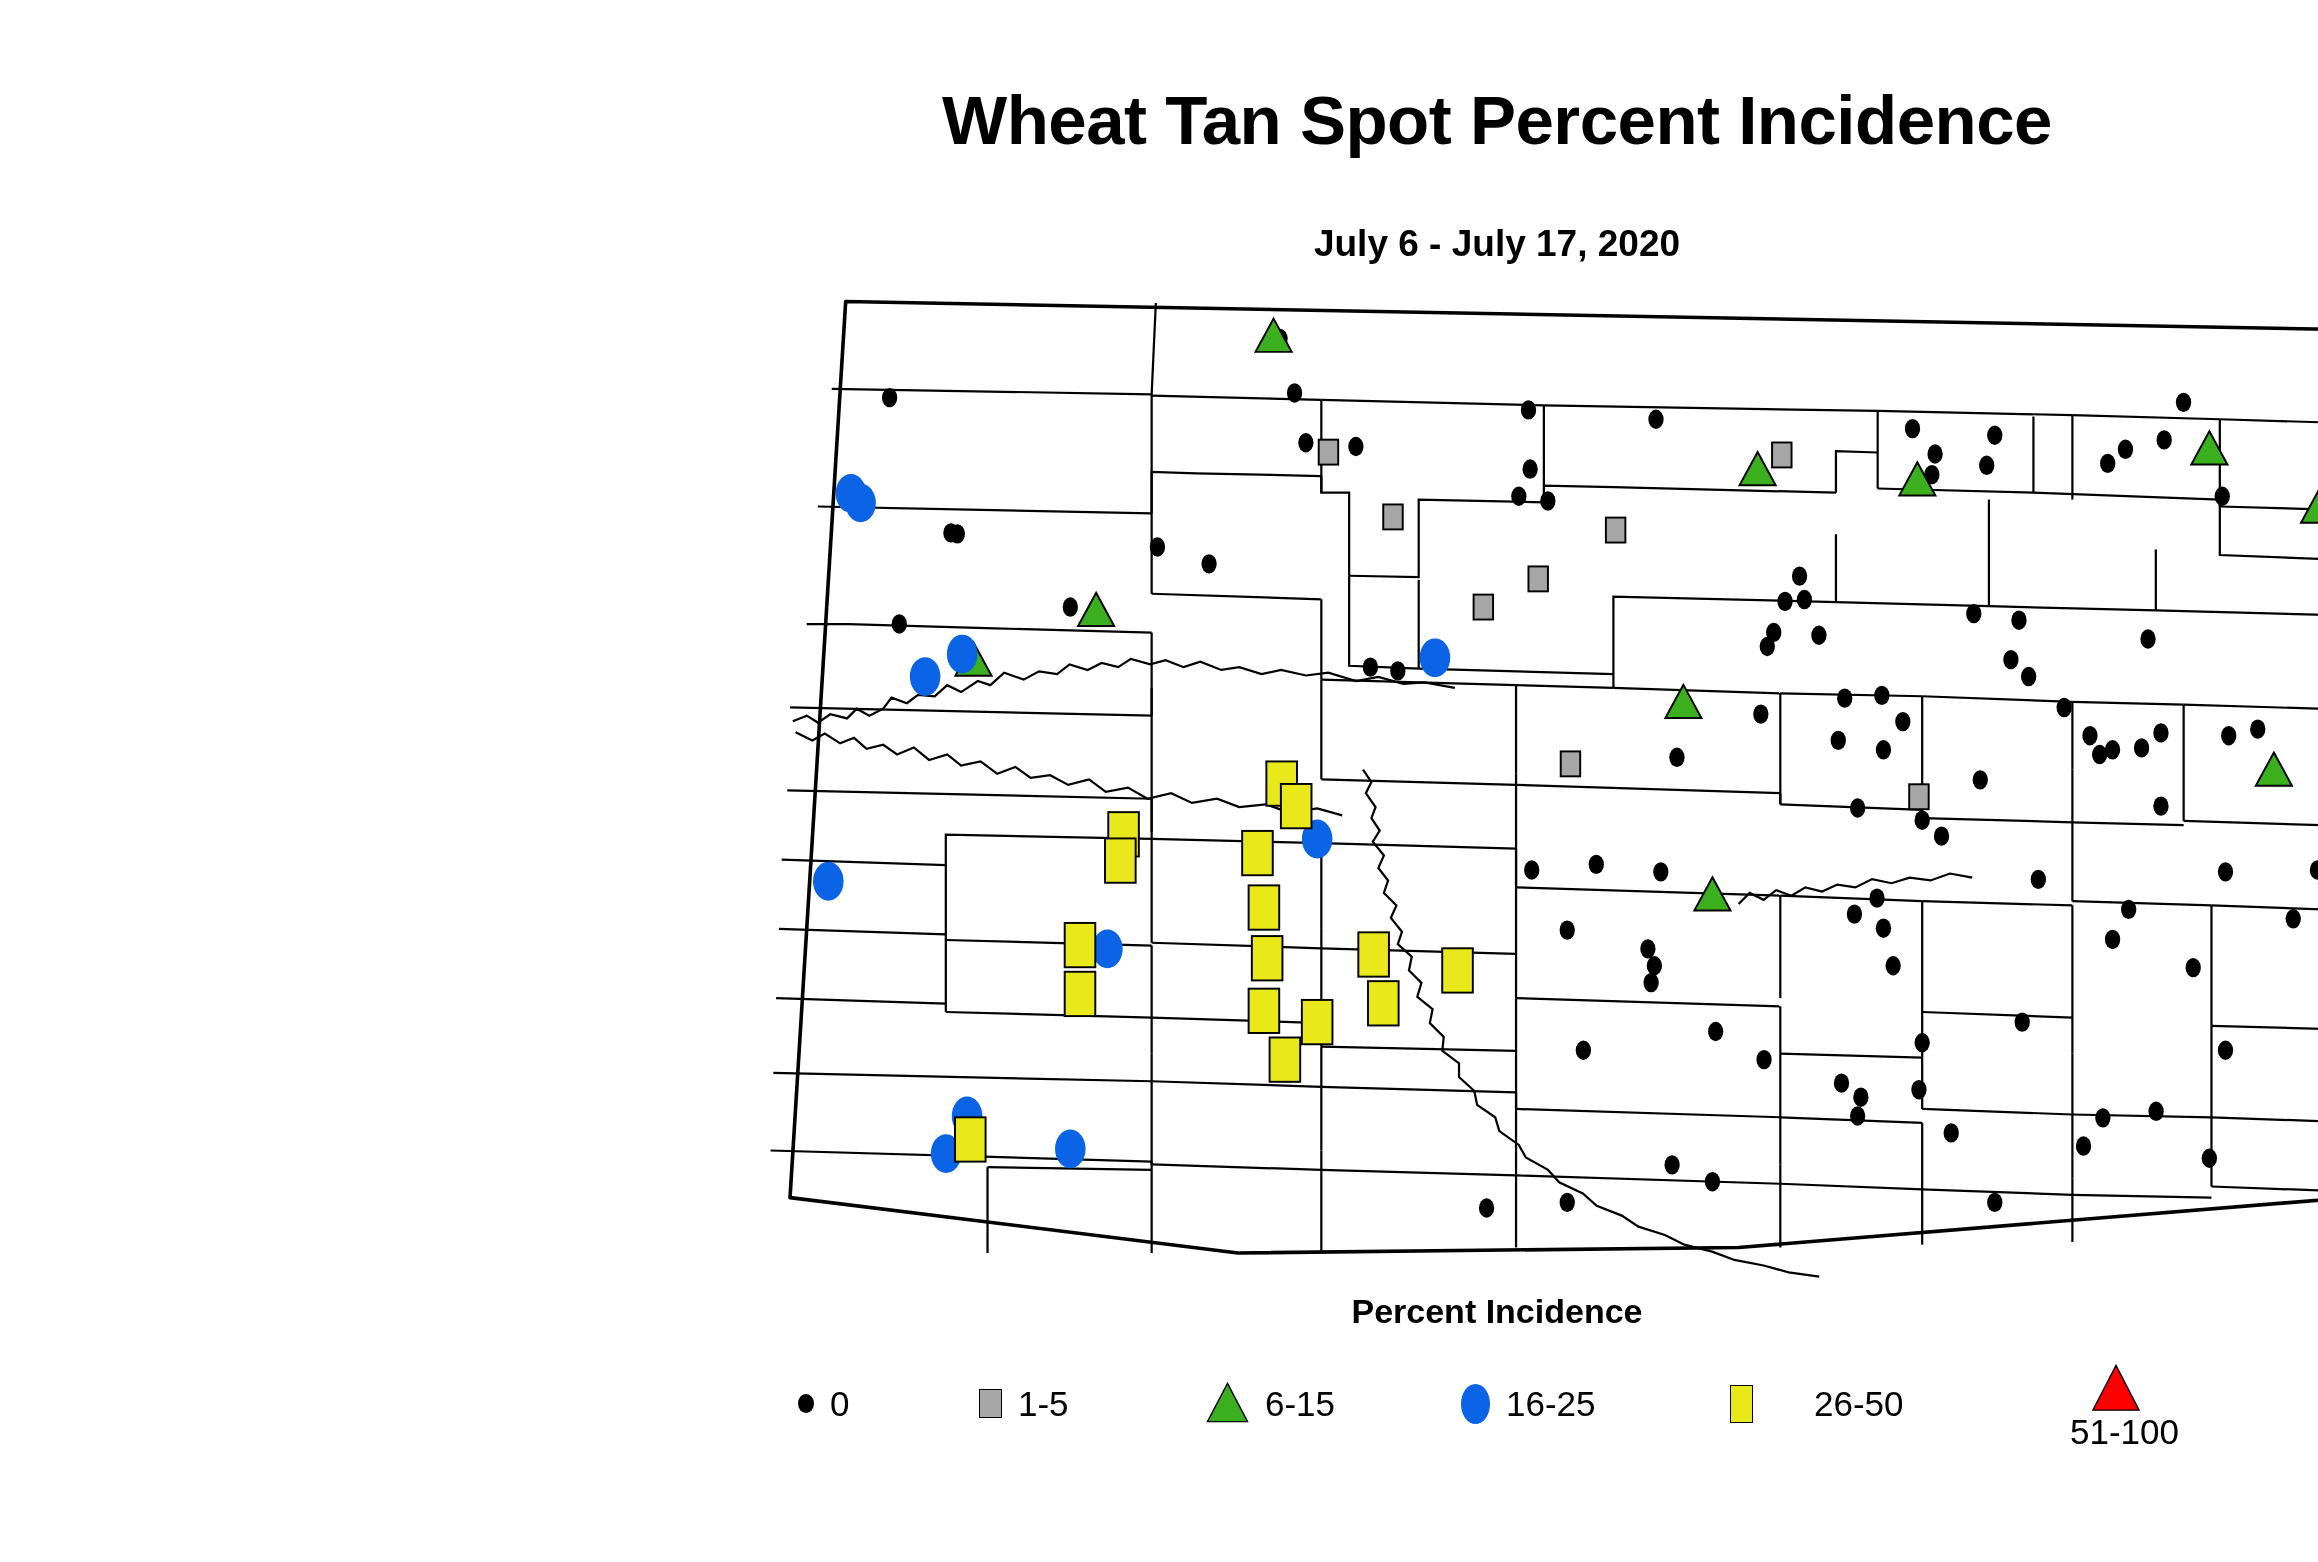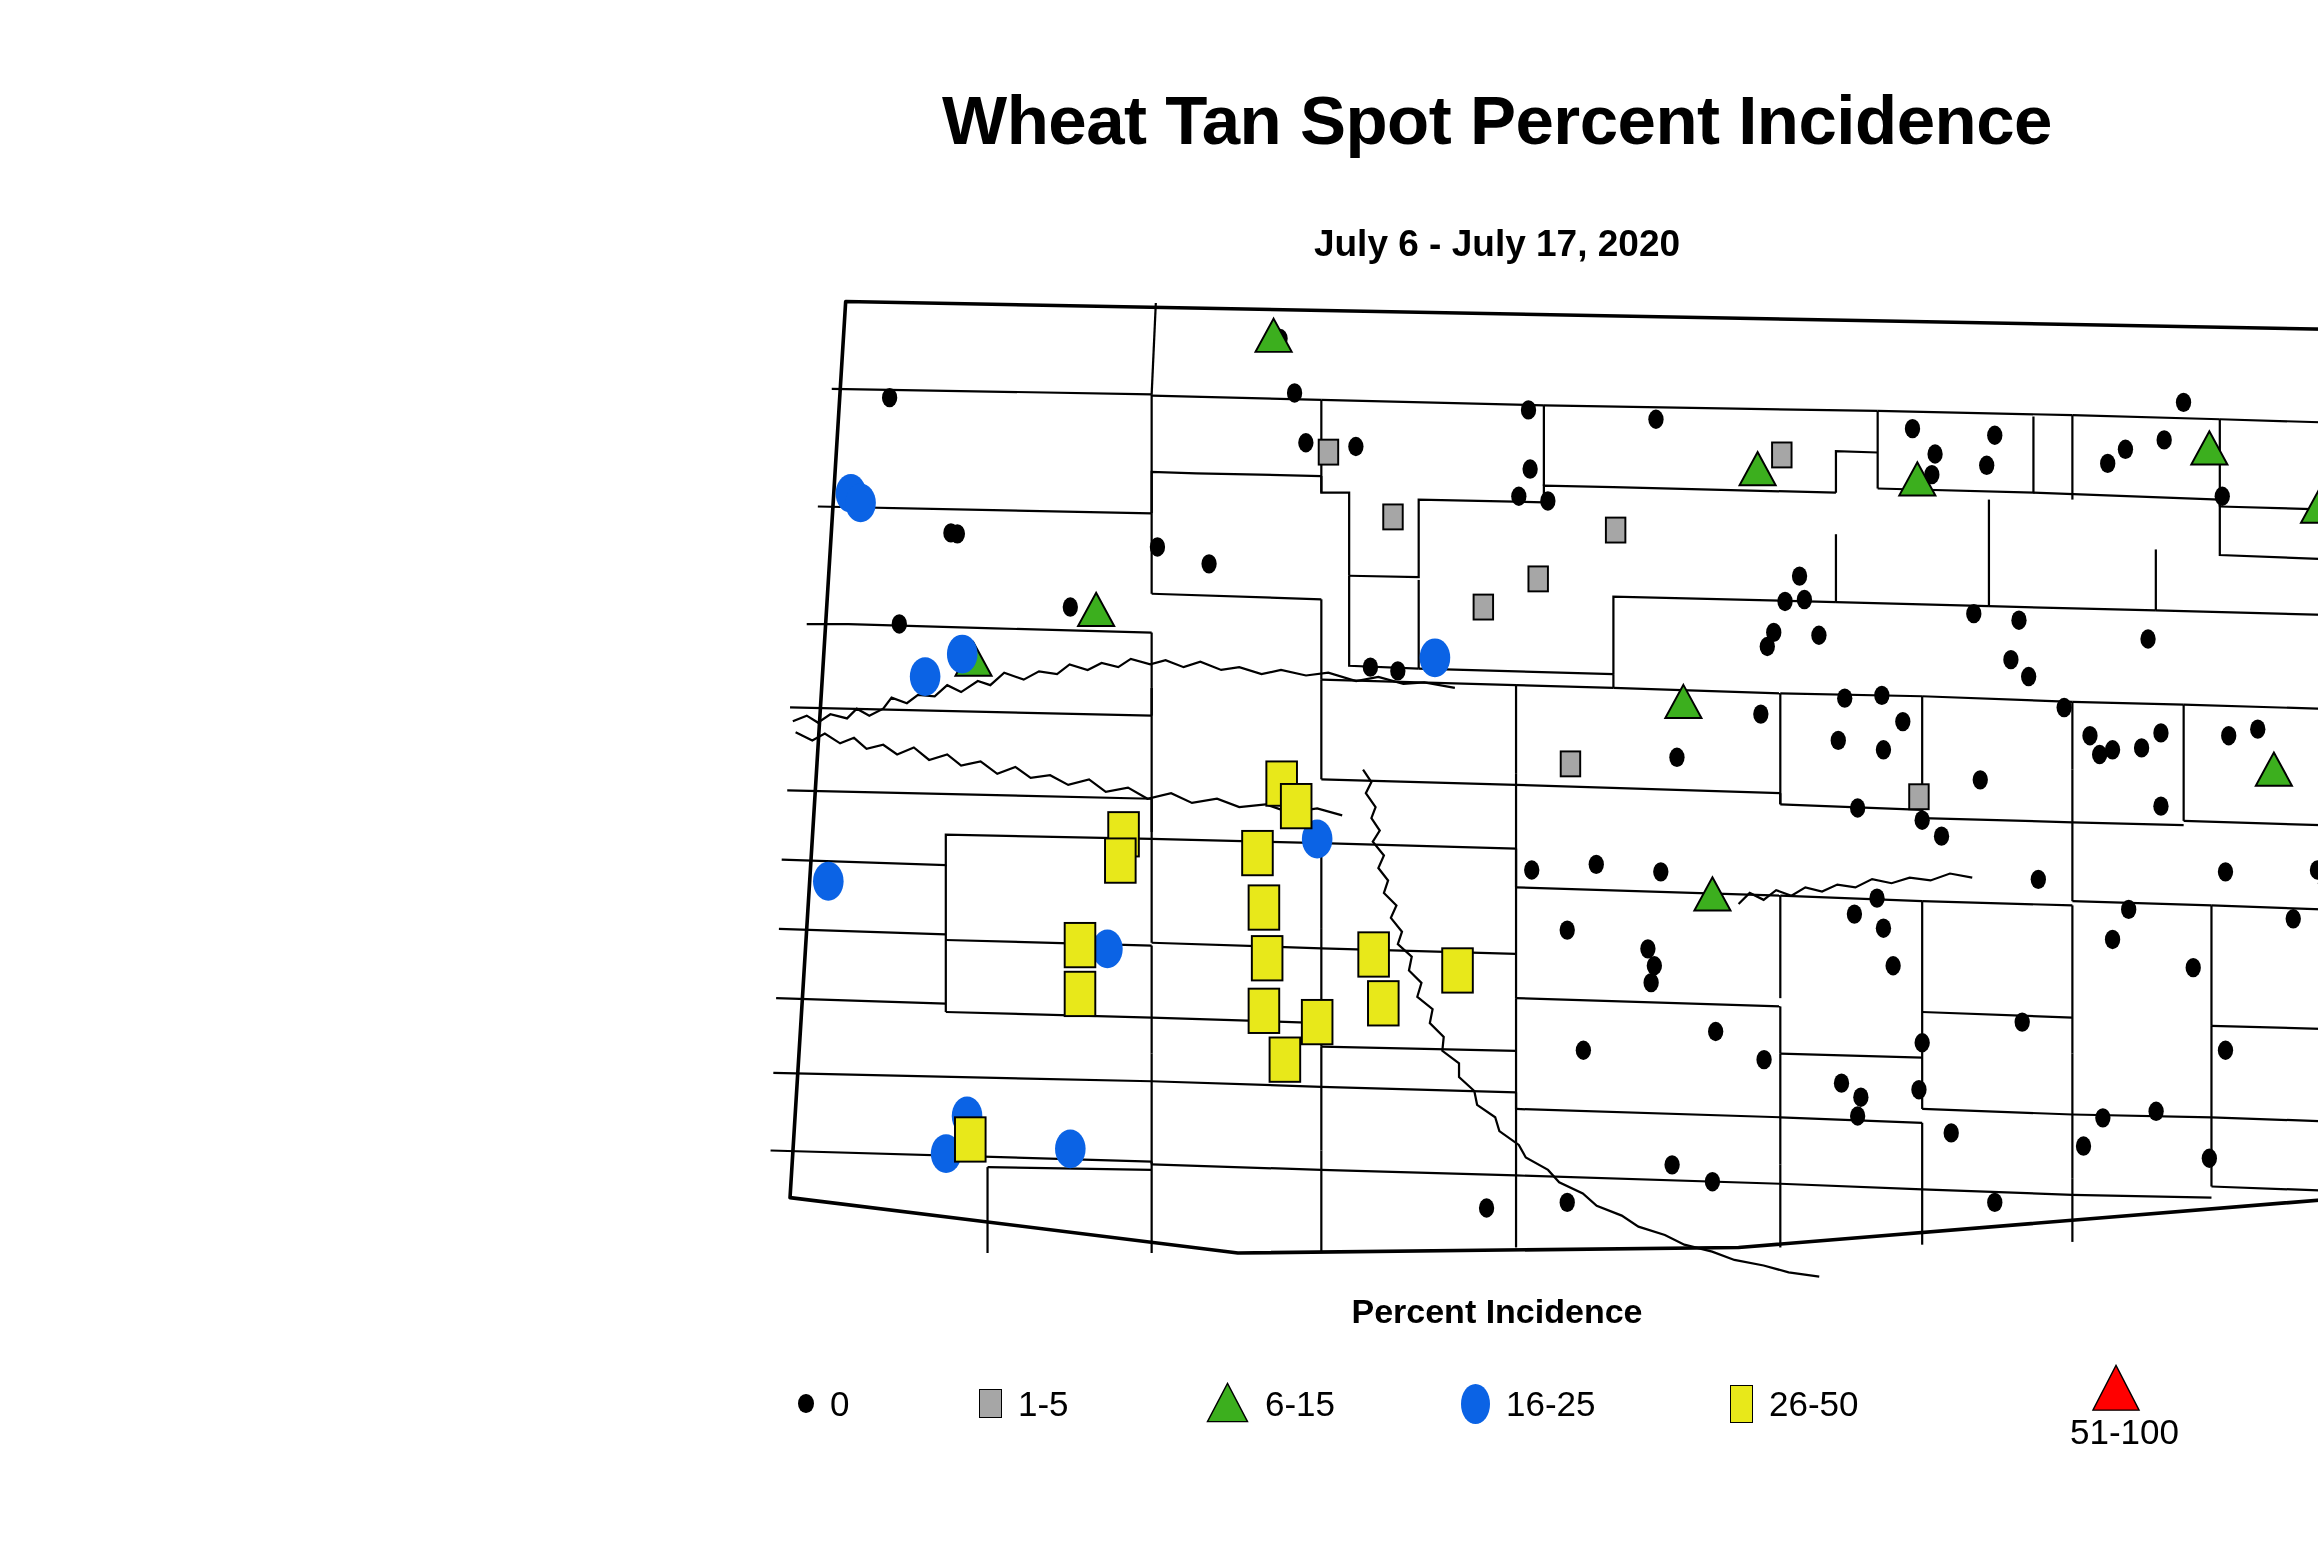--- a/index.html
+++ b/index.html
@@ -401,21 +401,21 @@
           </svg>
         </span>
         <span class="legend-label">6-15</span>
       </div>
 
       <div class="legend-item" style="left:663px;">
         <span class="sym sym-circ"></span>
         <span class="legend-label">16-25</span>
       </div>
 
-      <div class="legend-item" style="left:932px;">
+      <div class="legend-item" style="left:932px;gap:45px;">
         <span class="sym sym-sq-yellow"></span>
         <span class="legend-label">26-50</span>
       </div>
 
       <div class="legend-item" style="left:1256px;flex-direction:column;">
         <span class="tri-wrap">
           <svg width="50" height="48" viewBox="0 0 108 104">
             <polygon points="54,3 104,100 4,100" fill="#FF0000" stroke="#000" stroke-width="3"></polygon>
           </svg>
         </span>

